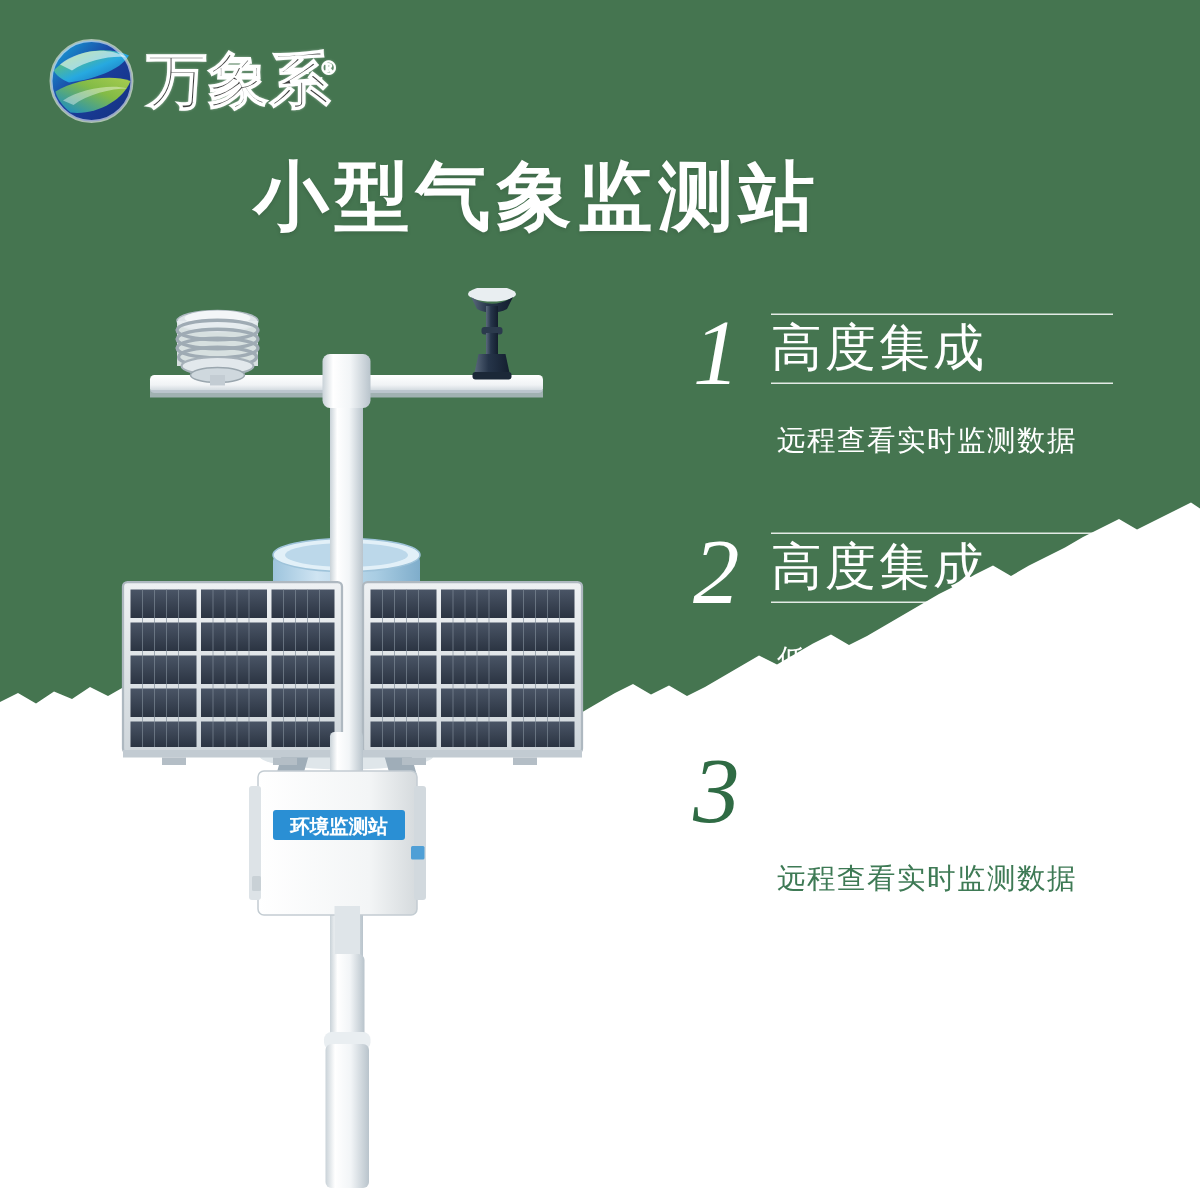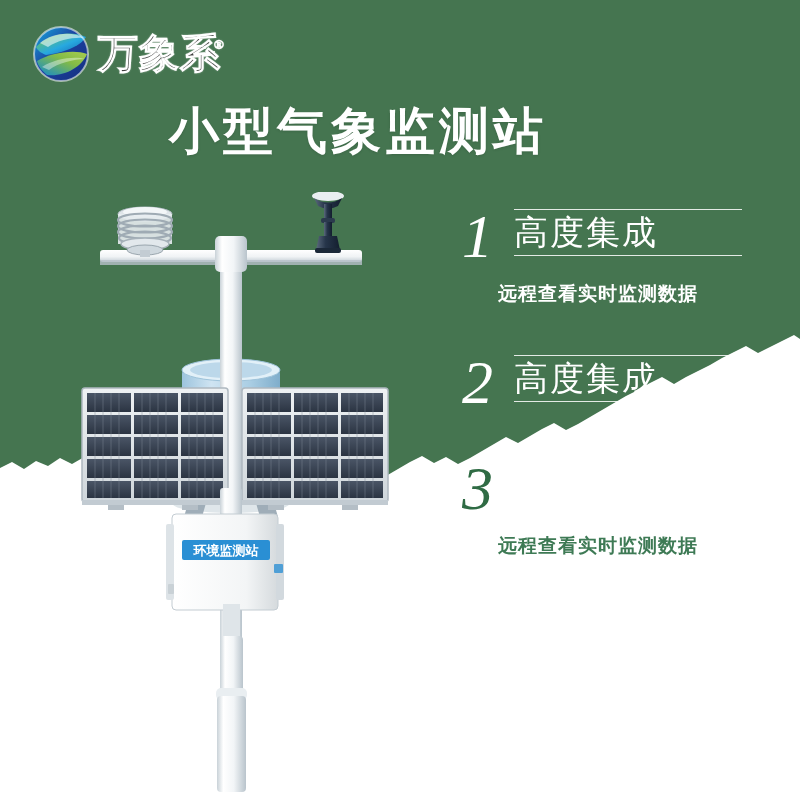--- a/index.html
+++ b/index.html
@@ -52,22 +52,22 @@
     width:52px;flex:0 0 52px;text-align:left;color:#ffffff;
   }
   .fhead-wrap{flex:1 1 auto;padding-top:4px;}
   .rule{height:1px;width:228px;background:rgba(255,255,255,.85);}
   .fhead{
     font-size:34px;font-weight:500;letter-spacing:2px;color:#ffffff;
     padding:3px 0 4px 0;line-height:1.12;
     font-family:"DejaVu Sans","Liberation Sans",sans-serif;
   }
   .fsub{
-    margin-top:14px;margin-left:36px;font-size:19px;color:#ffffff;letter-spacing:1px;
-    font-family:"DejaVu Sans","Liberation Sans",sans-serif;font-weight:700;
+    margin-top:14px;margin-left:56px;font-size:19px;color:#ffffff;letter-spacing:1px;
+    font-family:"DejaVu Sans","Liberation Sans",sans-serif;font-weight:400;
   }
   
   .feature.on-white .fnum{color:#2f6b44;}
   .feature.on-white .fhead{color:#2f6b44;}
   .feature.on-white .fsub{color:#3e7a55;}
   .feature.on-white .rule{background:#4d7f5d;}
 
   
   .station{position:absolute;left:60px;top:192px;width:380px;height:600px;}
   .station svg{display:block;}
@@ -152,20 +152,21 @@
 
     <div class="feature">
       <div class="row">
         <div class="fnum">2</div>
         <div class="fhead-wrap">
           <div class="rule"></div>
           <div class="fhead">高度集成</div>
           <div class="rule"></div>
         </div>
       </div>
+      <div class="fsub">低功耗 可快速安装</div>
     </div>
 
     <div class="feature on-white">
       <div class="row">
         <div class="fnum">3</div>
       </div>
       <div class="fsub">远程查看实时监测数据</div>
     </div>
 
   </div>

